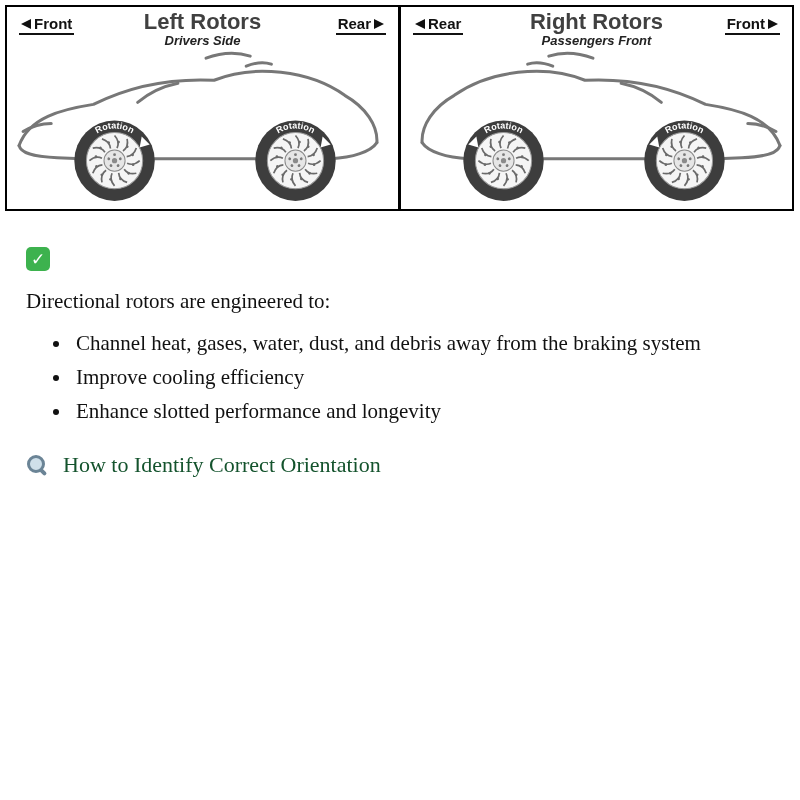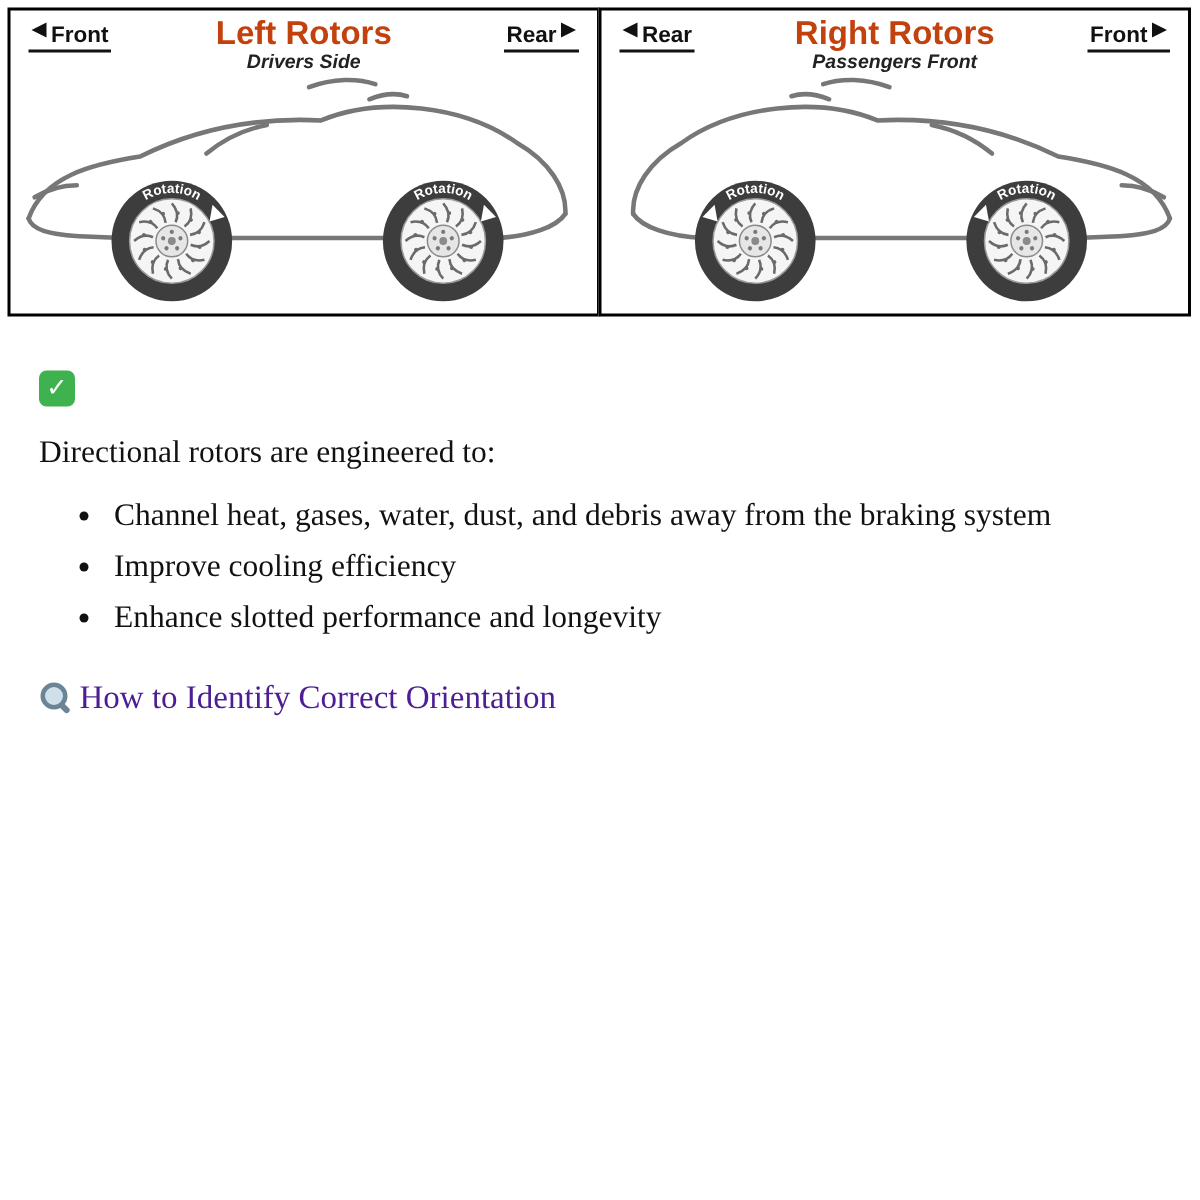--- a/index.html
+++ b/index.html
@@ -19,21 +19,21 @@
     width: 395px;
     height: 206px;
     border: 2px solid #000;
     background: #fff;
   }
   .panel + .panel { margin-left: -1px; }
   .dir-label {
     position: absolute;
     top: 8px;
     display: inline-flex;
-    align-items: flex-start;
+    align-items: center;
     gap: 3px;
     border-bottom: 2.5px solid #111;
     padding: 0 2px 1px 2px;
     font-family: "Liberation Sans", sans-serif;
     font-weight: bold;
     font-size: 15px;
     color: #111;
   }
   .dir-label.left-pos { left: 12px; }
   .dir-label.right-pos { right: 12px; }
@@ -48,33 +48,33 @@
     border-top: 5px solid transparent;
     border-bottom: 5px solid transparent;
     border-left: 10px solid #111;
   }
   .panel-head {
     position: absolute;
     top: 3px; left: 0; right: 0;
     text-align: center;
     font-family: "Liberation Sans", sans-serif;
   }
-  .panel-title { font-size: 22px; font-weight: bold; color: #c2410c; line-height: 1.05; }
+  .panel-title { font-size: 22px; font-weight: bold; color: #404040; line-height: 1.05; }
   .panel-sub { font-size: 13px; font-weight: bold; font-style: italic; color: #222; }
   .car-svg { position: absolute; left: 2px; bottom: 0; }
 
   .content { padding: 16px 26px 0 26px; }
   .intro { font-size: 21px; line-height: 1.55; margin-bottom: 18px; }
   .sec-head {
     display: flex; align-items: center; gap: 11px;
     font-size: 22px; font-weight: bold; margin: 20px 0 18px 0;
   }
   .sec-head2 {
-    display: flex; align-items: center; gap: 5px;
-    font-size: 22px; font-weight: normal; color: #4c1d95;
+    display: flex; align-items: center; gap: 15px;
+    font-size: 22px; font-weight: normal; color: #14532d;
     margin: 24px 0 16px 0;
   }
   .check-icon {
     display: inline-flex; align-items: center; justify-content: center;
     width: 24px; height: 24px;
     background: #3db24e; border-radius: 5px;
     color: #fff; font-size: 17px; font-weight: bold;
     font-family: "DejaVu Sans", sans-serif;
     flex: 0 0 auto;
   }

